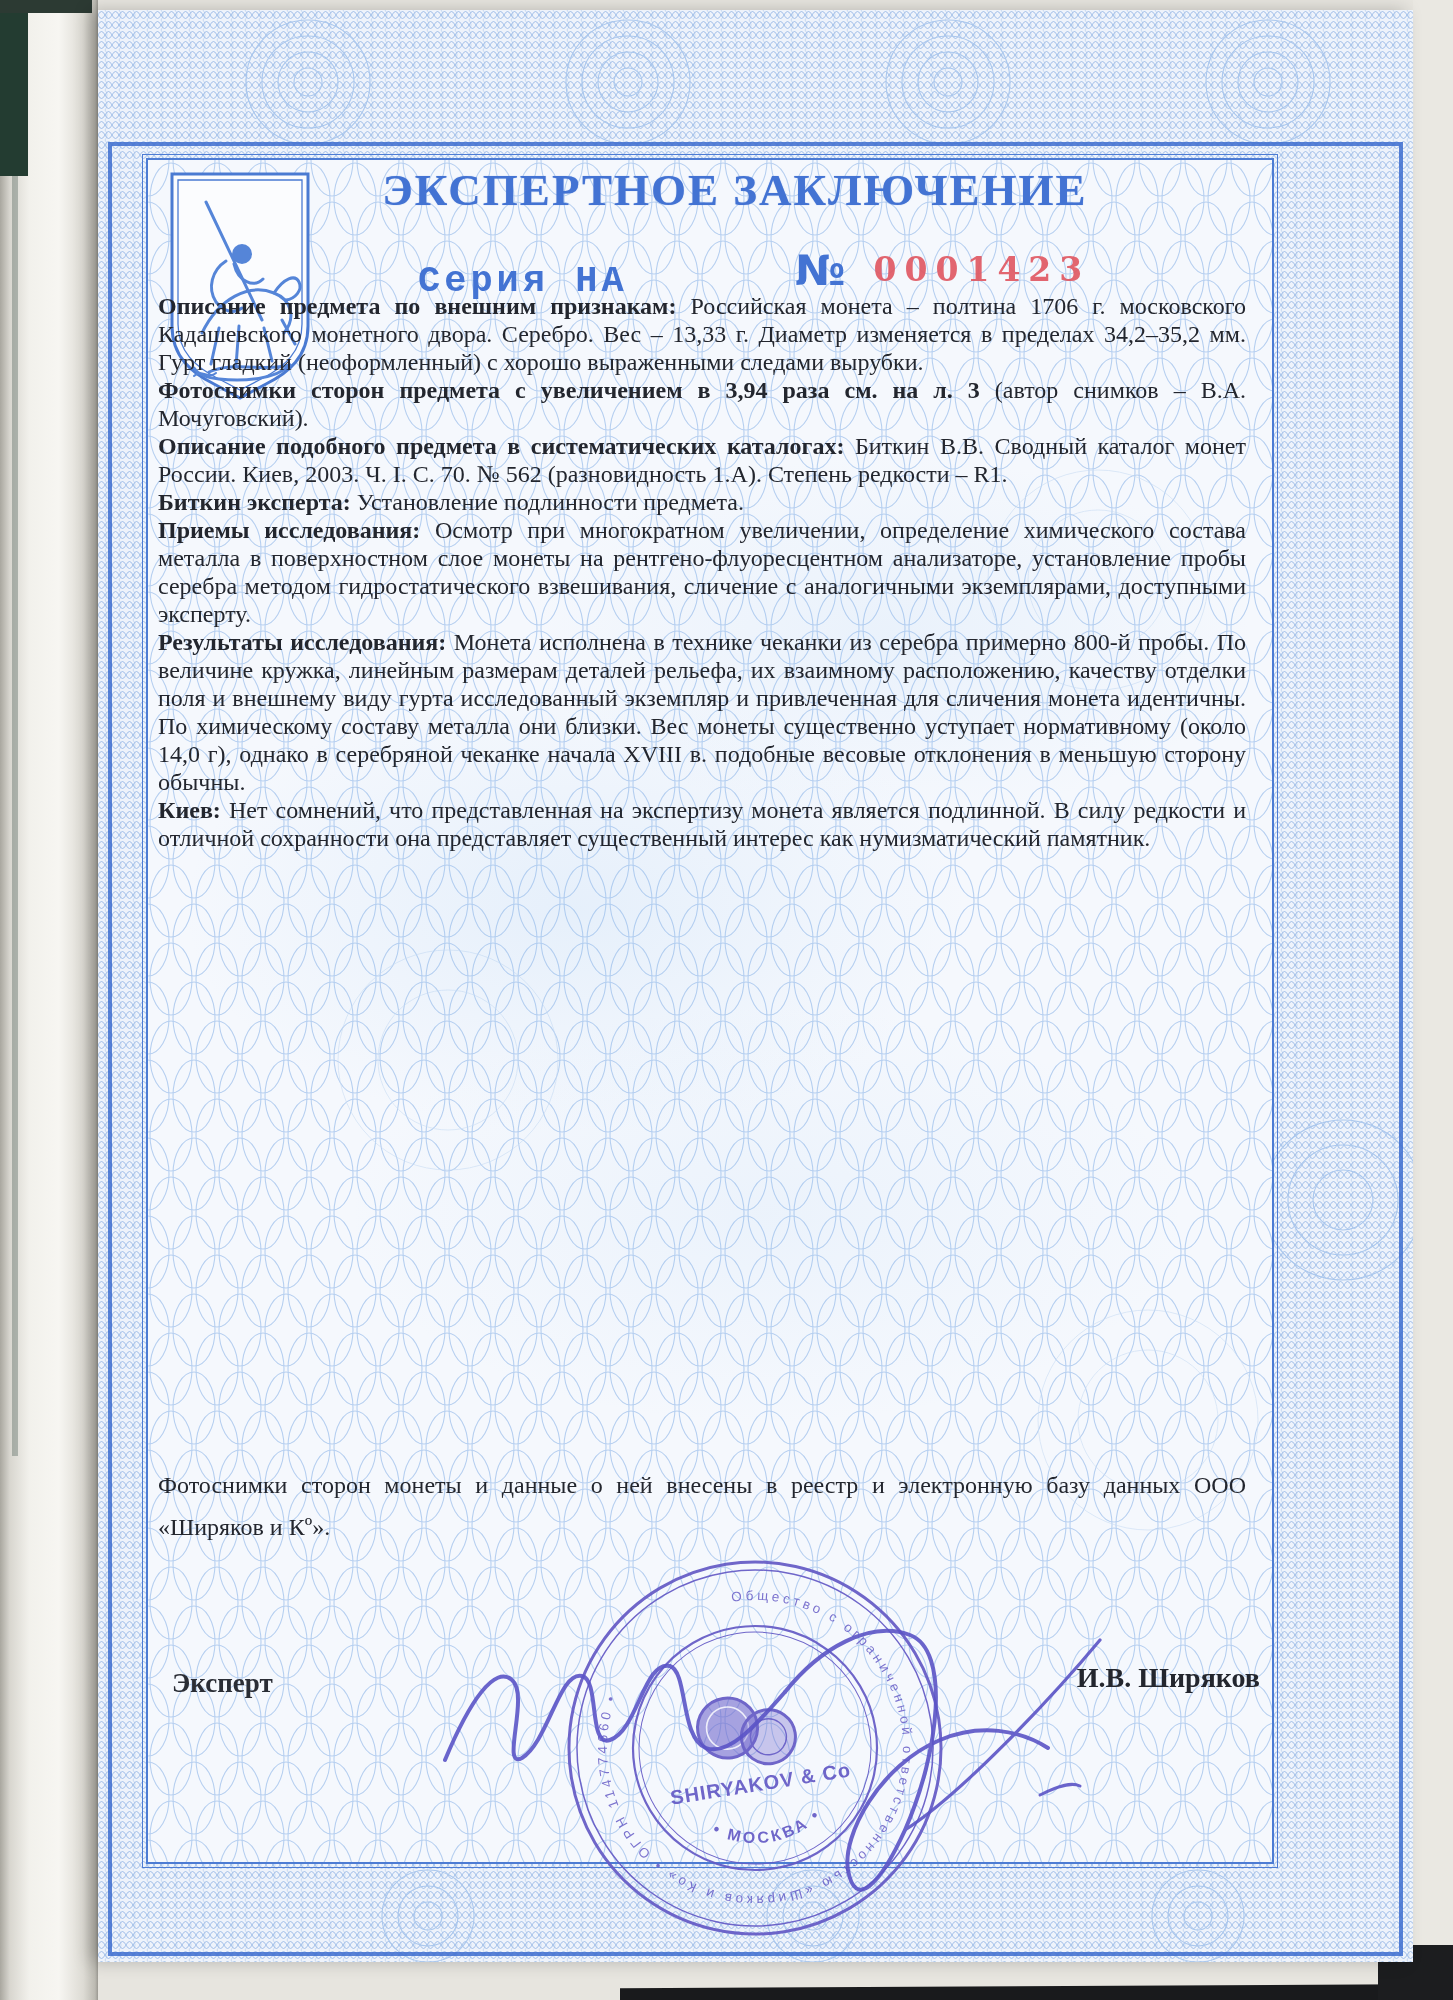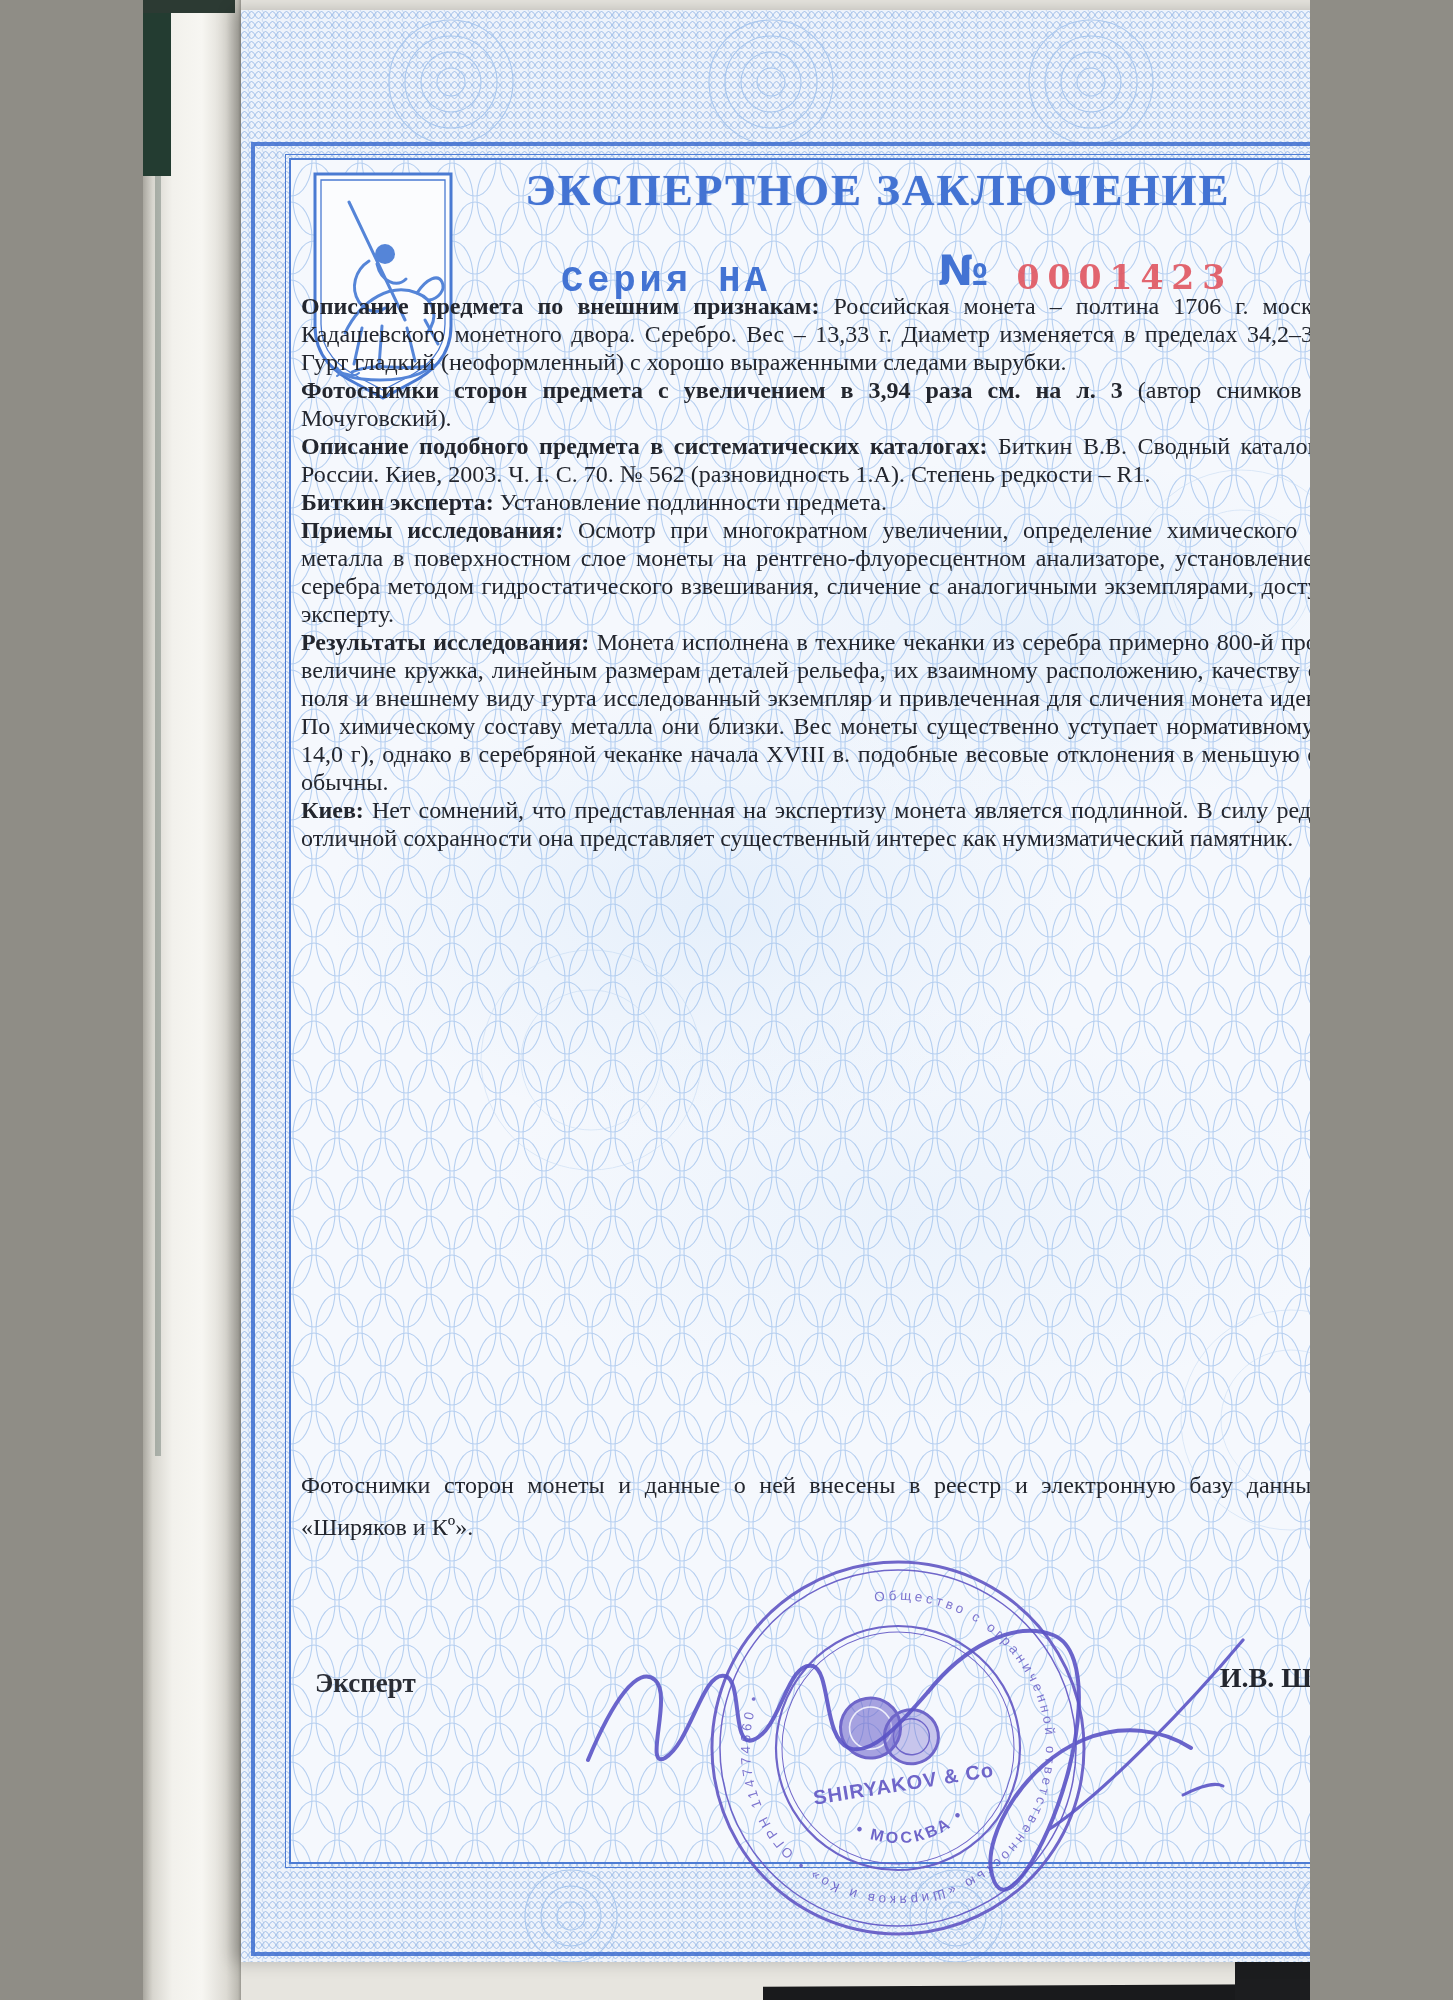--- a/index.html
+++ b/index.html
@@ -1,16 +1,16 @@
 <!DOCTYPE html>
 <html><head>
 <meta charset="utf-8">
 <style>
   html,body{margin:0;padding:0;background:#8f8d86;}
-  .page{position:relative;width:1167px;height:2000px;margin:0 auto;overflow:hidden;
+  .page{position:relative;width:1453px;height:2000px;margin:0 auto;overflow:hidden;
         background:#e7e5df;font-family:"Liberation Serif", serif;}
 
   
   .book-edge-left{position:absolute;left:0;top:0;width:98px;height:2000px;
     background:linear-gradient(90deg,#a9a79f 0%,#d8d6cf 10%,#f2f1ec 30%,#f7f6f2 60%,#dddbd4 85%,#bcbab2 97%,#9b9992 100%);}
   .edge-dark-a{position:absolute;left:0;top:0;width:28px;height:176px;background:#233c31;}
   .edge-dark-b{position:absolute;left:0;top:0;width:92px;height:13px;background:#2c3a33;}
   .edge-dark-c{position:absolute;left:12px;top:176px;width:6px;height:1280px;background:rgba(70,90,80,.35);}
   .edge-right-strip{position:absolute;left:1413px;top:0;width:40px;height:2000px;background:#eae8e2;}
   .edge-bottom-dark{position:absolute;left:620px;right:0;bottom:0;height:16px;background:#191a1c;transform:skewY(-0.3deg);transform-origin:right bottom;}
@@ -33,21 +33,21 @@
   
   .emblem{position:absolute;left:164px;top:168px;width:152px;height:236px;}
   .title{position:absolute;left:340px;top:164px;width:790px;text-align:center;
          font-size:45px;font-weight:700;letter-spacing:2px;color:#4373d3;
          text-shadow:0 0 1px rgba(67,115,211,.5);}
   .series{position:absolute;left:418px;top:260px;font-size:37px;font-weight:700;
           letter-spacing:4px;color:#4373d3;font-family:Liberation Mono, monospace;}
   .serial-row{position:absolute;left:795px;top:250px;display:flex;align-items:flex-start;gap:28px;}
   .numero{font-family:"DejaVu Sans", sans-serif;font-size:42px;font-weight:700;color:#4373d3;line-height:1;}
   .serial{font-family:"DejaVu Serif", serif;font-size:33px;font-weight:700;color:#e05660;
-          letter-spacing:8px;margin-top:8px;opacity:.9;}
+          letter-spacing:8px;opacity:.9;}
 
   
   .body-text{position:absolute;left:158px;top:292px;width:1088px;
              font-size:24px;line-height:28px;color:#23262e;text-align:justify;}
   .body-text p{margin:0;}
   .body-text b{font-weight:700;}
   .registry{position:absolute;left:158px;top:1464px;width:1088px;
             font-size:24px;line-height:42px;color:#23262e;text-align:justify;}
 
   

